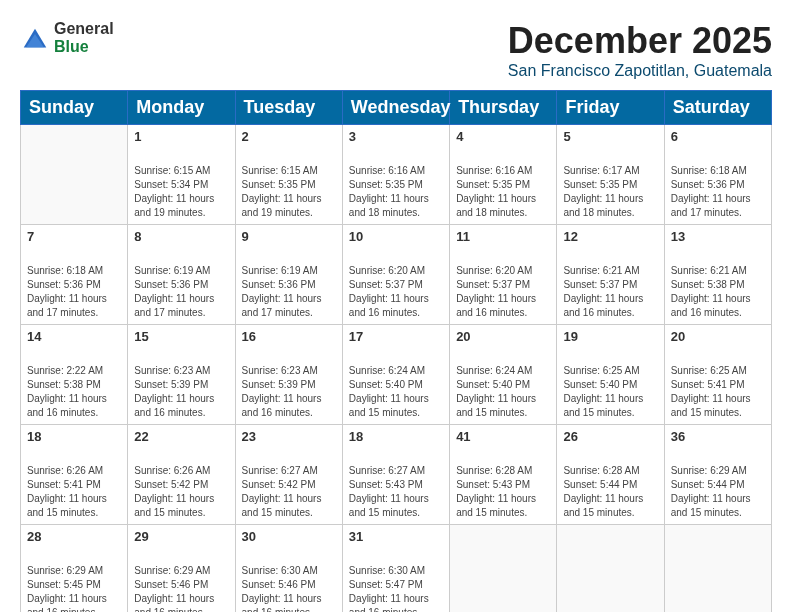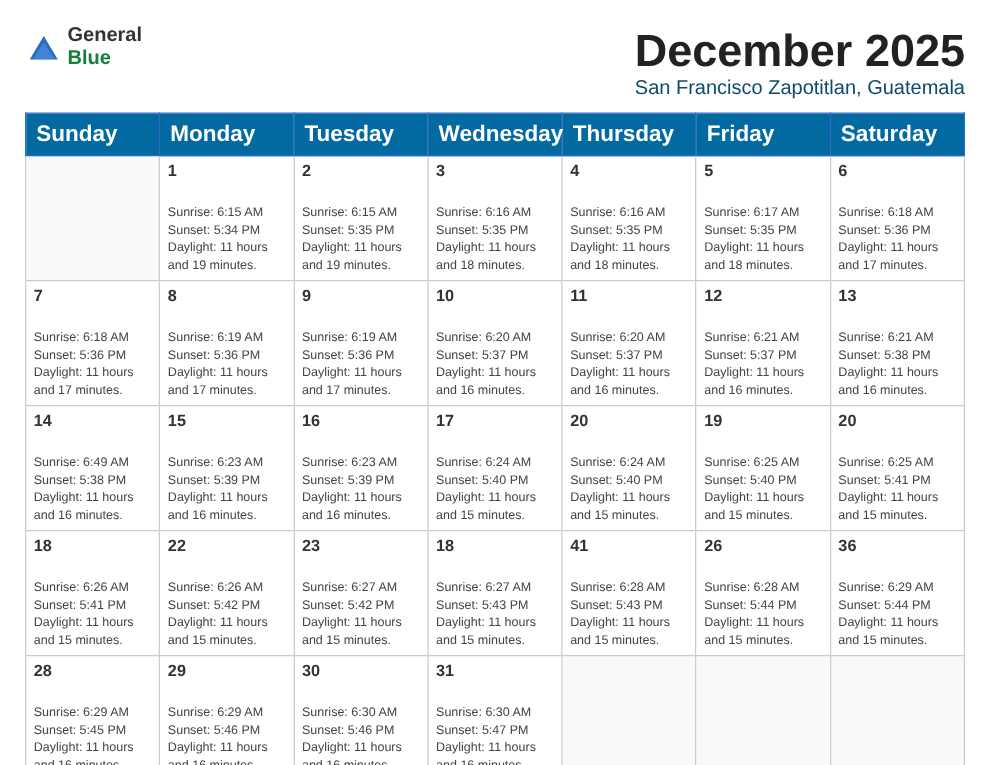--- a/index.html
+++ b/index.html
@@ -216,21 +216,21 @@
           <span class="date-num">13</span>
           <div class="cell-info" style="white-space: pre-line;">Sunrise: 6:21 AM
 Sunset: 5:38 PM
 Daylight: 11 hours
 and 16 minutes.</div>
         </td>
       </tr>
       <tr>
         <td>
           <span class="date-num">14</span>
-          <div class="cell-info" style="white-space: pre-line;">Sunrise: 6:49 AM
+          <div class="cell-info" style="white-space: pre-line;">Sunrise: 2:22 AM
 Sunset: 5:38 PM
 Daylight: 11 hours
 and 16 minutes.</div>
         </td>
         <td>
           <span class="date-num">15</span>
           <div class="cell-info" style="white-space: pre-line;">Sunrise: 6:23 AM
 Sunset: 5:39 PM
 Daylight: 11 hours
 and 16 minutes.</div>

